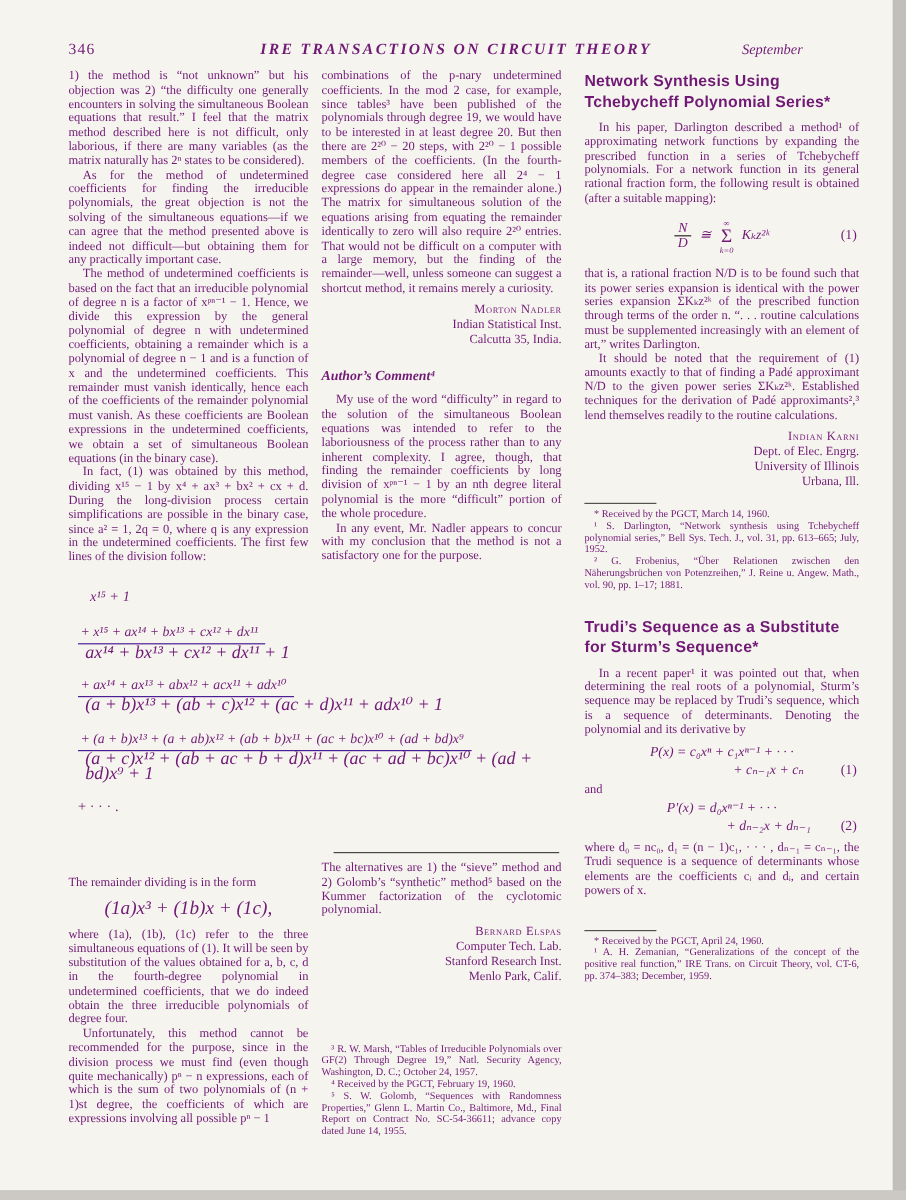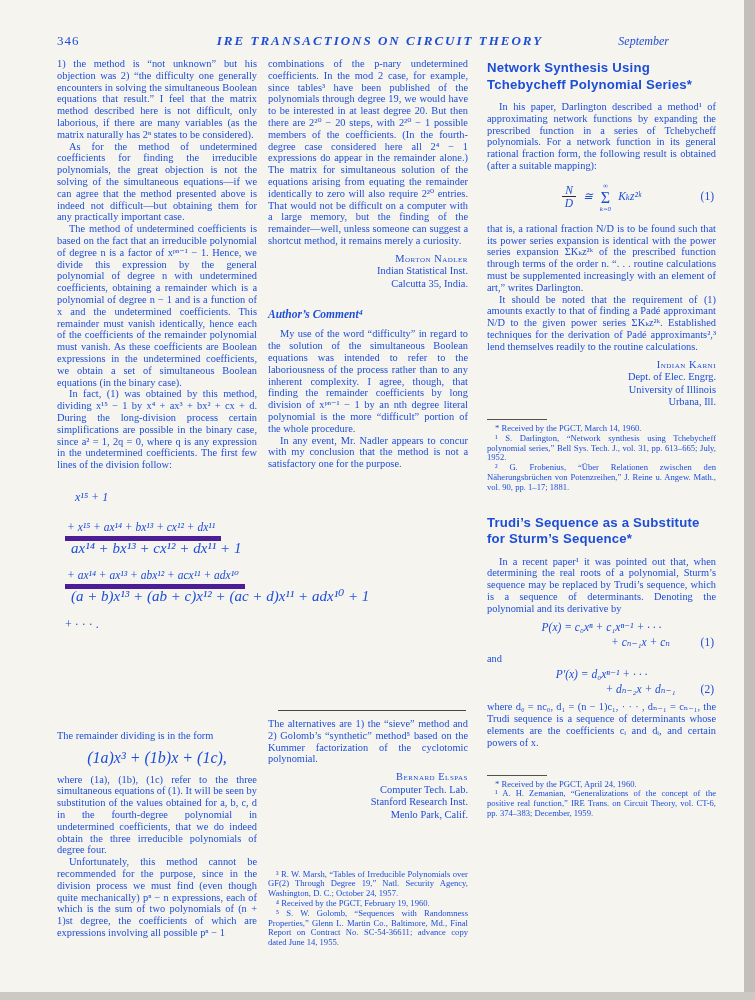--- a/index.html
+++ b/index.html
@@ -4,21 +4,21 @@
 <style>
   html,body{margin:0;padding:0;}
   body{
     width:755px;height:1000px;overflow:hidden;
     background:#c9c6c0;
     font-family:"Liberation Serif","DejaVu Serif",serif;
   }
   #paper{
     position:absolute;left:0;top:0;width:744px;height:992px;
     background:#f6f4ef;
-    color:#1d4ed8;
+    color:#701a75;
   }
   #scan-edge-right{position:absolute;right:0;top:0;width:11px;height:1000px;background:#c2bfba;}
   #scan-edge-bottom{position:absolute;left:0;bottom:0;width:755px;height:8px;background:#ccc9c4;}
 
   .hdr-num{position:absolute;left:57px;top:33px;font-size:13px;letter-spacing:1px;}
   .hdr-title{position:absolute;left:150px;top:33px;width:460px;text-align:center;
     font-style:italic;font-weight:bold;font-size:13px;letter-spacing:2px;}
   .hdr-issue{position:absolute;right:75px;top:34px;font-style:italic;font-size:12px;}
 
   .col{position:absolute;font-size:10.4px;line-height:11.8px;text-align:justify;}
@@ -43,21 +43,21 @@
   .fnblock{font-size:8.6px;line-height:9.8px;margin-top:10px;}
   .fnrule{width:60px;border:0;border-top:1px solid #55514a;margin:0 0 4px 0;}
   .fn{margin:0;text-indent:8px;}
 
   .ceq{text-align:center;font-style:italic;font-size:16px;margin:10px 0;}
 
   
   .dv-intro{font-style:italic;font-size:12px;margin:0 0 18px 18px;}
   .dv-step{margin-bottom:16px;}
   .dv-top{font-style:italic;font-size:11.5px;display:inline-block;
-    border-bottom:5px solid #4c1d95;padding:0 6px 2px 2px;margin-left:8px;}
+    border-bottom:1px solid #4c1d95;padding:0 6px 2px 2px;margin-left:8px;}
   .dv-bot{font-style:italic;font-size:15px;padding:2px 0 0 14px;}
   .dv-ell{font-size:12px;margin-left:8px;}
 
   
   .eqdisp{position:relative;display:flex;align-items:center;justify-content:center;
     margin:10px 0;font-style:italic;font-size:11.5px;gap:7px;}
   .frac{display:inline-flex;flex-direction:column;align-items:center;line-height:11px;}
   .frac .den{border-top:1px solid #2e2a24;padding:1px 3px 0 3px;}
   .sum{display:inline-flex;flex-direction:column;align-items:center;font-style:normal;line-height:8px;}
   .sum .lim{font-size:7px;font-style:italic;}
@@ -101,20 +101,24 @@
 
   <div id="mathblock" class="col">
     <div class="dv-intro">x¹⁵ + 1</div>
     <div class="dv-step">
       <span class="dv-top">+ x¹⁵ + ax¹⁴ + bx¹³ + cx¹² + dx¹¹</span>
       <div class="dv-bot">ax¹⁴ + bx¹³ + cx¹² + dx¹¹ + 1</div>
     </div>
     <div class="dv-step">
       <span class="dv-top">+ ax¹⁴ + ax¹³ + abx¹² + acx¹¹ + adx¹⁰</span>
       <div class="dv-bot">(a + b)x¹³ + (ab + c)x¹² + (ac + d)x¹¹ + adx¹⁰ + 1</div>
+    </div>
+    <div class="dv-step">
+      <span class="dv-top">+ (a + b)x¹³ + (a + ab)x¹² + (ab + b)x¹¹ + (ac + bc)x¹⁰ + (ad + bd)x⁹</span>
+      <div class="dv-bot">(a + c)x¹² + (ab + ac + b + d)x¹¹ + (ac + ad + bc)x¹⁰ + (ad + bd)x⁹ + 1</div>
     </div>
     <div class="dv-ell">+ · · · .</div>
   </div>
 
   <div id="col1-bot" class="col">
     <p class="p">The remainder dividing is in the form</p>
     <div class="ceq">(1a)x³ + (1b)x + (1c),</div>
     <p class="p">where (1a), (1b), (1c) refer to the three simultaneous equations of (1). It will be seen by substitution of the values obtained for a, b, c, d in the fourth-degree polynomial in undetermined coefficients, that we do indeed obtain the three irreducible polynomials of degree four.</p>
     <p class="p ind">Unfortunately, this method cannot be recommended for the purpose, since in the division process we must find (even though quite mechanically) pⁿ − n expressions, each of which is the sum of two polynomials of (n + 1)st degree, the coefficients of which are expressions involving all possible pⁿ − 1</p>
   </div>

